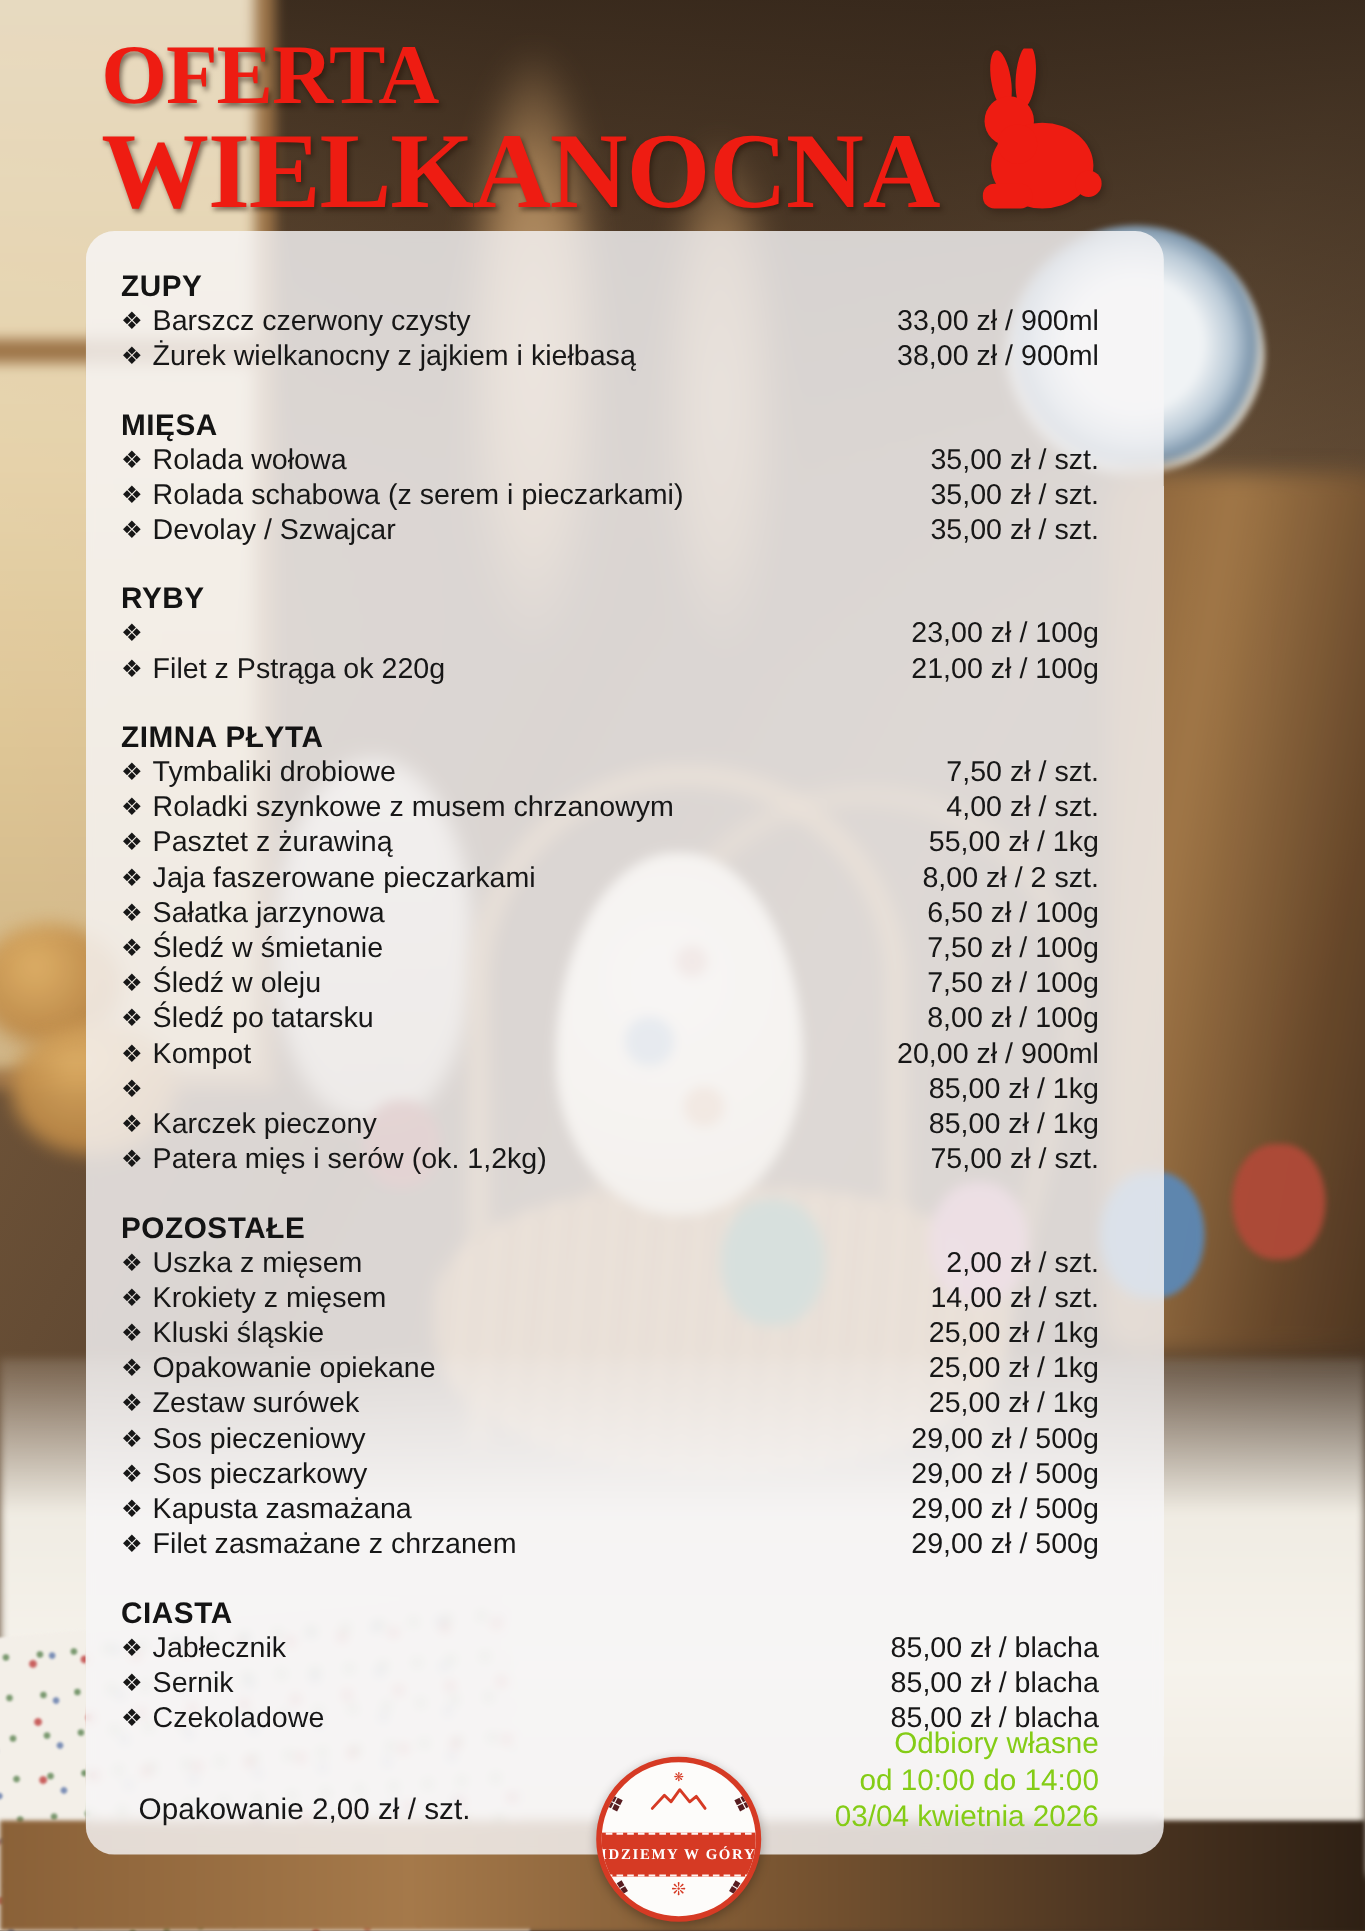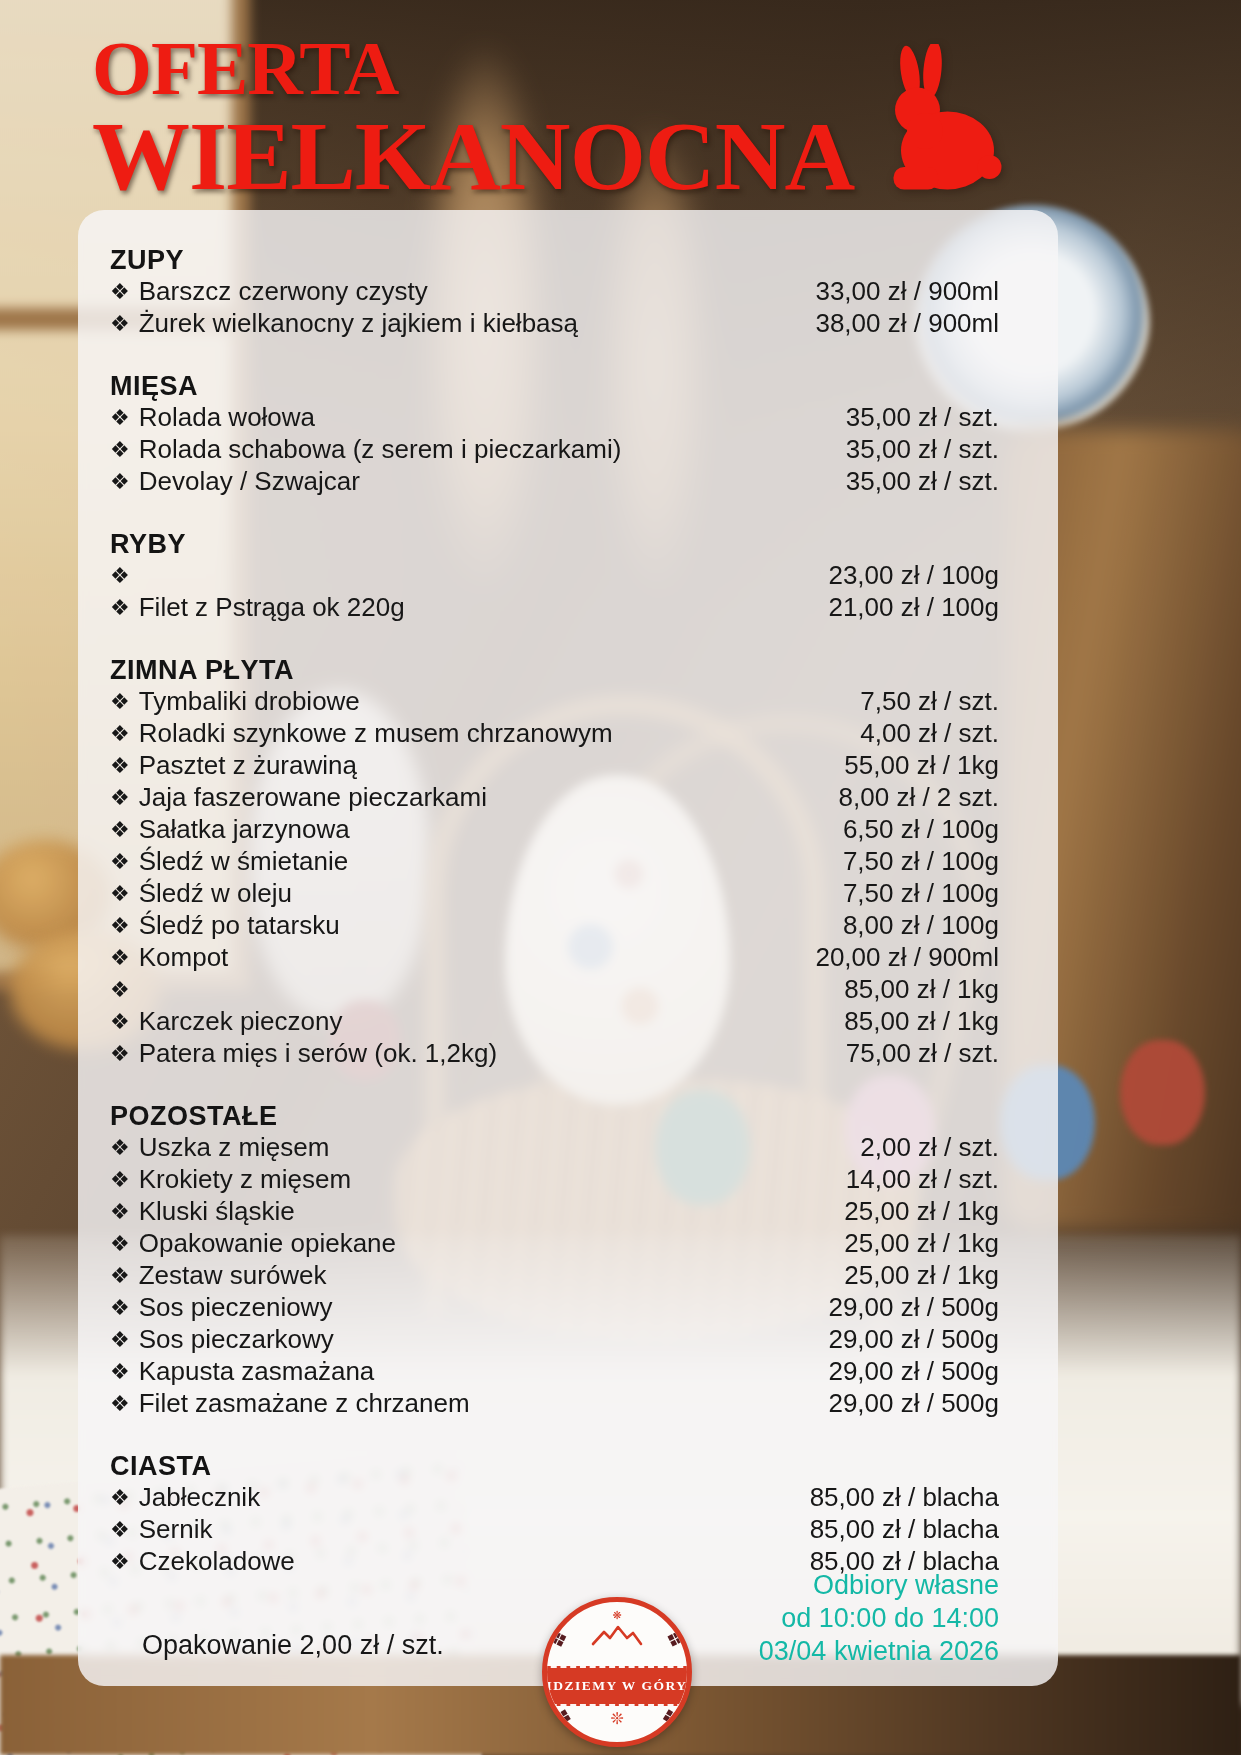--- a/index.html
+++ b/index.html
@@ -75,22 +75,22 @@
     -webkit-backdrop-filter:blur(5px);backdrop-filter:blur(5px);
     padding:34px 59px 0 32px;color:#171717;}
   .section{margin-top:30px;}
   .section:first-child{margin-top:0;}
   .section-title{font-size:27px;line-height:32px;font-weight:700;letter-spacing:.5px;color:#141414;}
   .item{display:flex;justify-content:space-between;align-items:baseline;font-size:26px;line-height:30px;font-weight:500;}
   .item-left{display:flex;align-items:baseline;}
   .bullet{font-size:22px;margin-right:9px;position:relative;top:-1px;}
   .price{white-space:nowrap;margin-left:36px;}
 
-  .footer-left{position:absolute;left:64px;bottom:24px;font-size:27px;line-height:34px;font-weight:500;color:#171717;}
-  .footer-right{position:absolute;right:59px;bottom:18px;font-size:27px;line-height:33px;font-weight:500;color:#14b8a6;text-align:right;}
+  .footer-left{position:absolute;left:48px;bottom:24px;font-size:27px;line-height:34px;font-weight:500;color:#171717;}
+  .footer-right{position:absolute;right:59px;bottom:18px;font-size:27px;line-height:33px;font-weight:500;color:#84cc16;text-align:right;}
 
   
   .logo{position:absolute;left:542px;top:1597px;width:150px;height:150px;border-radius:50%;z-index:5;
     background:#fdfcfa;border:5px solid #d63a24;box-sizing:border-box;overflow:hidden;
     box-shadow:0 3px 10px rgba(0,0,0,.3);}
   .logo-star{position:absolute;top:7px;left:0;right:0;text-align:center;color:#d63a24;font-size:11px;}
   .logo-mountains{position:absolute;top:22px;left:0;right:0;text-align:center;}
   .logo-band{position:absolute;left:-6px;right:-6px;top:64px;height:36px;background:#d63a24;
     border-top:2px dashed rgba(255,255,255,.95);border-bottom:2px dashed rgba(255,255,255,.95);
     display:flex;align-items:center;justify-content:center;}

